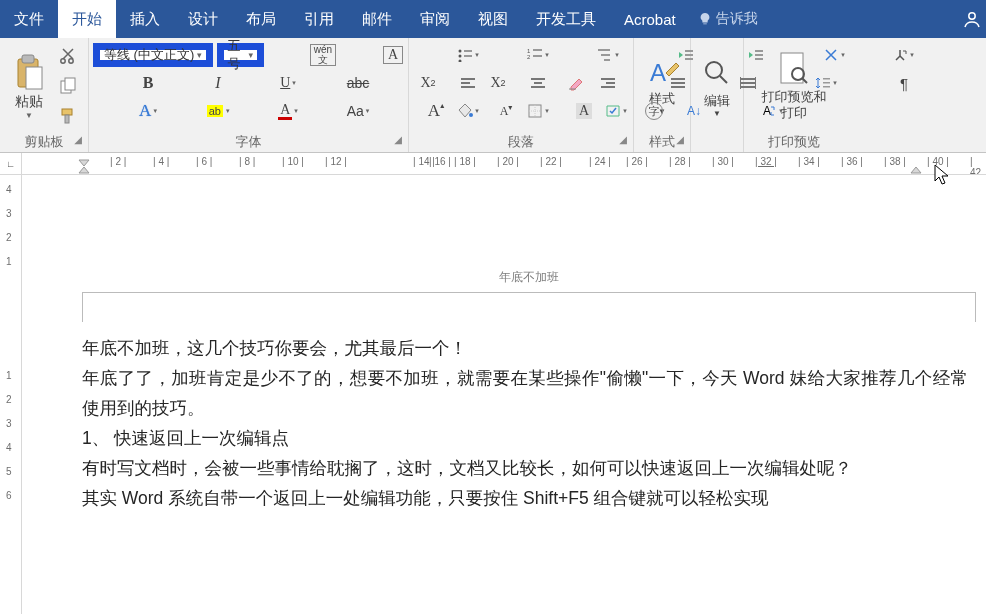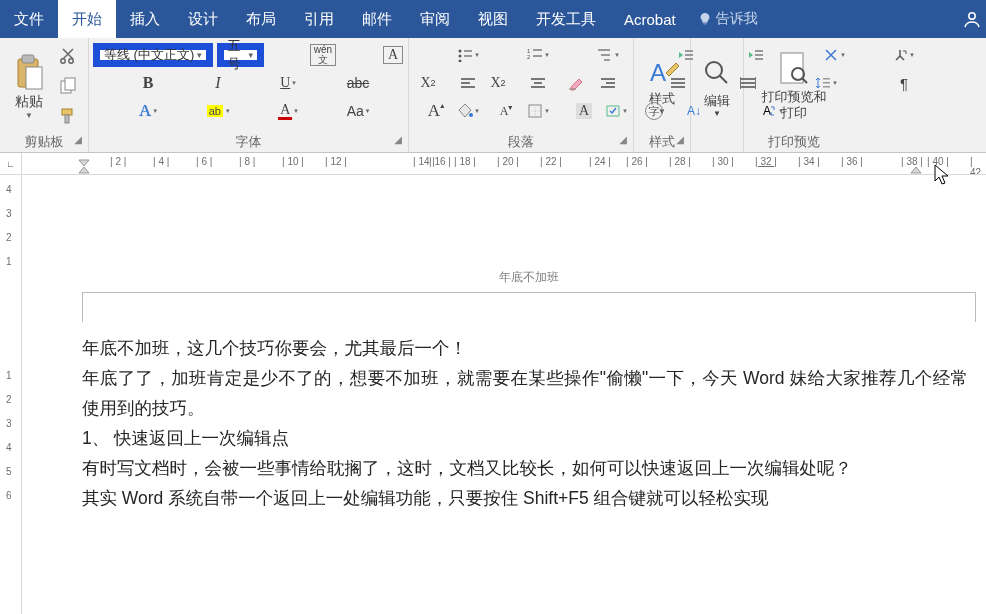--- a/index.html
+++ b/index.html
@@ -445,21 +445,21 @@
       <span class="tick" style="left: 432px;">| 18 |</span>
       <span class="tick" style="left: 475px;">| 20 |</span>
       <span class="tick" style="left: 518px;">| 22 |</span>
       <span class="tick" style="left: 567px;">| 24 |</span>
       <span class="tick" style="left: 604px;">| 26 |</span>
       <span class="tick" style="left: 647px;">| 28 |</span>
       <span class="tick" style="left: 690px;">| 30 |</span>
       <span class="tick" style="left: 733px; text-decoration: underline;">| 32 |</span>
       <span class="tick" style="left: 776px;">| 34 |</span>
       <span class="tick" style="left: 819px;">| 36 |</span>
-      <span class="tick" style="left: 862px; margin-left: 17px;">| 38 |</span>
+      <span class="tick" style="left: 862px;">| 38 |</span>
       <span class="tick" style="left: 905px;">| 40 |</span>
       <span class="tick" style="left: 948px;">| 42 |</span>
     </div>
 </div>
 
 <div class="doc-area">
   <div class="vruler" id="vruler">
       <span class="vt" style="top: 14px;">4</span>
       <span class="vt" style="top: 38px;">3</span>
       <span class="vt" style="top: 62px;">2</span>

